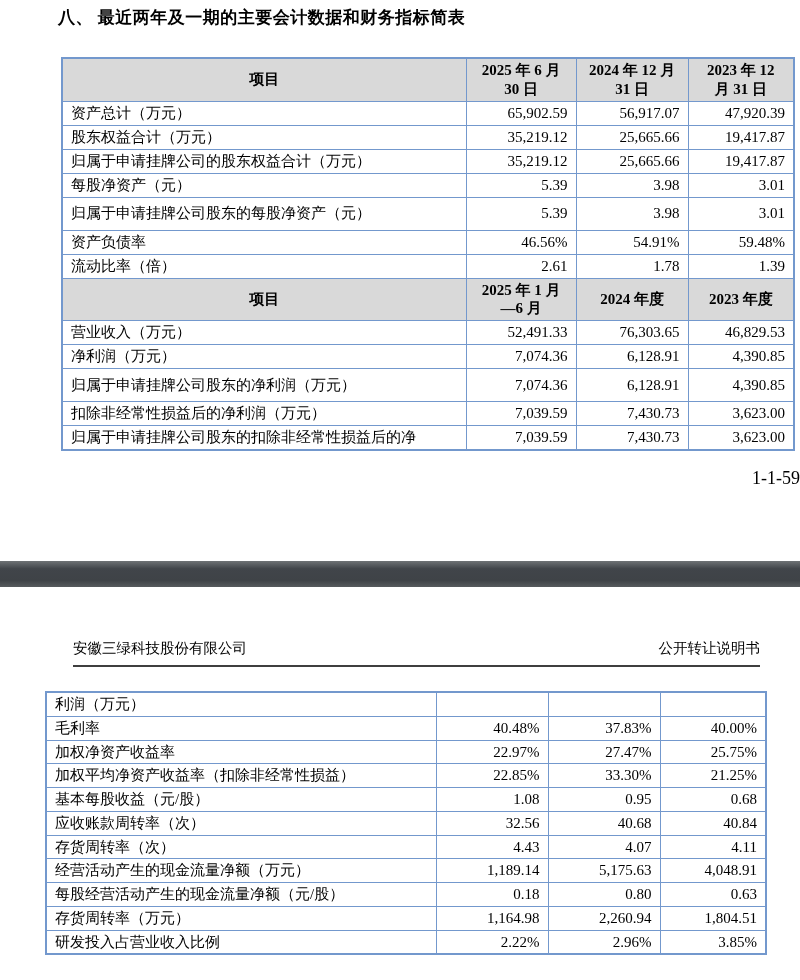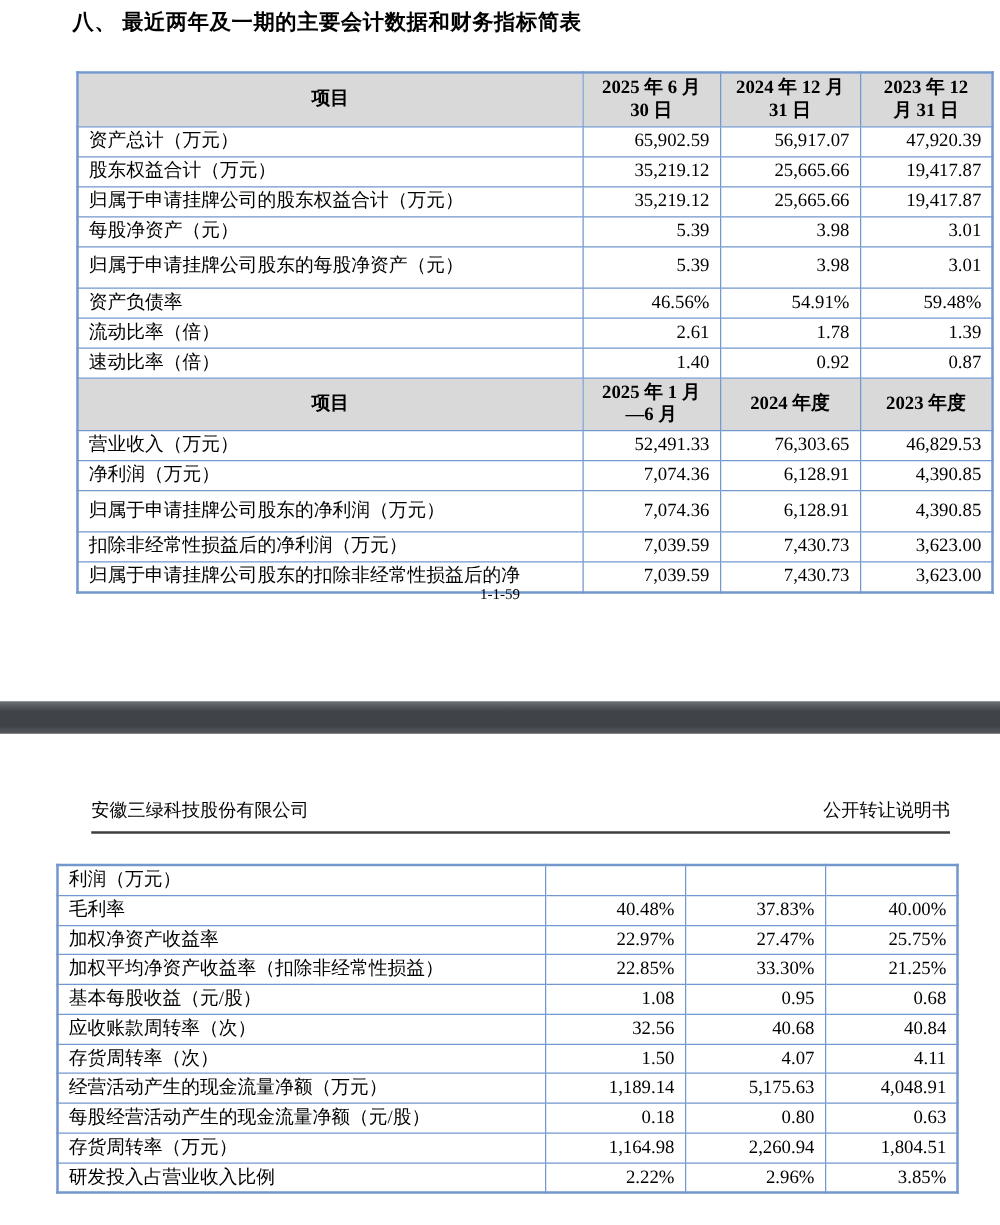--- a/index.html
+++ b/index.html
@@ -34,21 +34,21 @@
     white-space:pre-line; height:41px; vertical-align:middle;
   }
   .fin-table td { height:24px; vertical-align:middle; }
   #table2 td { height:22px; }
   .fin-table td:first-child { text-align:left; }
   .fin-table td + td { text-align:right; font-family:"Liberation Serif","DejaVu Serif",serif; }
   tr.tall td { height:33px; }
 
   .page-number {
     position:absolute; top:468px; left:0; width:100%;
-    text-align:center; font-size:12px;
+    text-align:right; font-size:18px;
   }
 
   .separator-bar {
     position:absolute; top:561px; left:0; width:800px; height:26px;
     background:linear-gradient(180deg,#6e7275 0%,#41454a 30%,#3f4347 75%,#565a5d 100%);
   }
 
   .page2-header {
     position:absolute; top:639px; left:73px; width:687px;
     display:flex; justify-content:space-between; align-items:flex-end;
@@ -116,26 +116,20 @@
           <td>54.91%</td>
           <td>59.48%</td>
         </tr>
     <tr>
           <td>流动比率（倍）</td>
           <td>2.61</td>
           <td>1.78</td>
           <td>1.39</td>
         </tr>
     <tr>
-          <td>速动比率（倍）</td>
-          <td>1.40</td>
-          <td>0.92</td>
-          <td>0.87</td>
-        </tr>
-    <tr>
           <th>项目</th>
           <th>2025 年 1 月
 —6 月</th>
           <th>2024 年度</th>
           <th>2023 年度</th>
         </tr>
     <tr>
           <td>营业收入（万元）</td>
           <td>52,491.33</td>
           <td>76,303.65</td>
@@ -216,21 +210,21 @@
           <td>0.68</td>
         </tr>
     <tr>
           <td>应收账款周转率（次）</td>
           <td>32.56</td>
           <td>40.68</td>
           <td>40.84</td>
         </tr>
     <tr>
           <td>存货周转率（次）</td>
-          <td>1.50</td>
+          <td>4.43</td>
           <td>4.07</td>
           <td>4.11</td>
         </tr>
     <tr>
           <td>经营活动产生的现金流量净额（万元）</td>
           <td>1,189.14</td>
           <td>5,175.63</td>
           <td>4,048.91</td>
         </tr>
     <tr>

